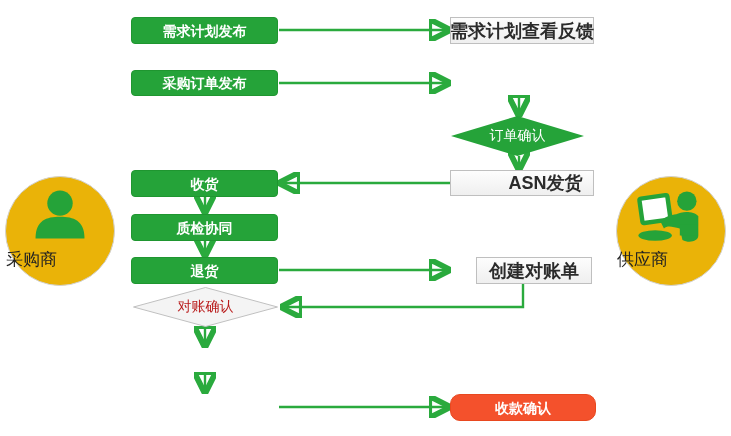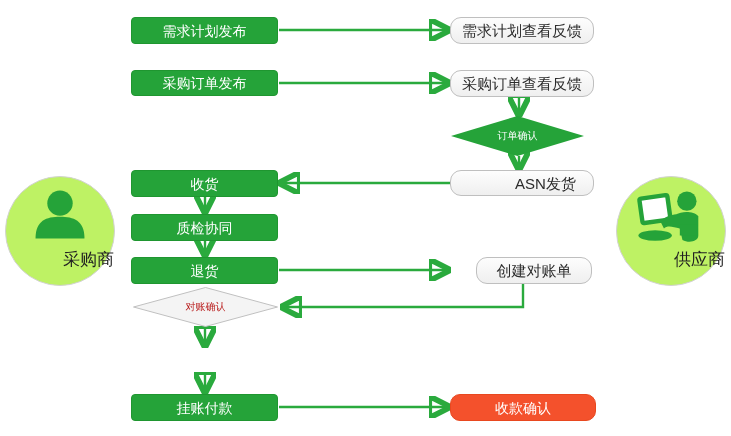--- a/index.html
+++ b/index.html
@@ -1,31 +1,31 @@
 <!DOCTYPE html>
 <html><head>
 <meta charset="utf-8">
 <style>
   html,body{margin:0;padding:0;background:#ffffff;}
   body{font-family:"Liberation Sans","DejaVu Sans",sans-serif;}
   #stage{position:relative;width:731px;height:436px;background:#ffffff;overflow:hidden;}
   .node{position:absolute;display:flex;align-items:center;justify-content:center;
-        box-sizing:border-box;font-size:14px;line-height:1;white-space:nowrap;}
+        box-sizing:border-box;font-size:14px;line-height:1;white-space:nowrap;font-weight:bold;}
   .box-green{background:#25a339;border:1px solid #1f9630;border-radius:4px;color:#ffffff;}
   .box-gray{background:linear-gradient(#fdfdfd,#efefef);border:1px solid #bfbfbf;
-            border-radius:11px;color:#2b2b2b;font-size:15px;}
+            border-radius:0;color:#2b2b2b;font-size:18px;}
   .box-red{background:#f4512c;border:1px solid #e8481f;border-radius:4px;color:#ffffff;}
   .diamond{position:absolute;}
   .diamond .dlabel{position:absolute;left:0;top:0;width:100%;height:100%;
-        display:flex;align-items:center;justify-content:center;font-size:10px;}
+        display:flex;align-items:center;justify-content:center;font-size:14px;}
   .diamond-green .dlabel{color:#ffffff;}
   .diamond-gray .dlabel{color:#b91c1c;}
   .actor{position:absolute;width:110px;height:110px;border-radius:50%;
-         background:#bef264;border:1px solid #d2d2d2;box-sizing:border-box;
-         display:flex;flex-direction:column;align-items:flex-end;justify-content:flex-end;
+         background:#eab308;border:1px solid #d2d2d2;box-sizing:border-box;
+         display:flex;flex-direction:column;align-items:flex-start;justify-content:flex-end;
          padding-bottom:14px;color:#222222;font-size:17px;}
   .actor .icon{position:absolute;top:12px;left:0;width:100%;display:flex;justify-content:center;}
   #arrows{position:absolute;left:0;top:0;width:731px;height:436px;pointer-events:none;}
   #arrows path, #arrows line, #arrows polyline{stroke:#2aaa3d;stroke-width:2.4;fill:none;}
 </style>
 </head>
 <body>
 
 <div id="stage">
 
@@ -78,25 +78,23 @@
 
   <div class="node box-green" style="left:131px;top:170px;width:147px;height:27px;">收货</div>
 
   <div class="node box-green" style="left:131px;top:70px;width:147px;height:26px;">采购订单发布</div>
 
   <div class="node box-green" style="left:131px;top:214px;width:147px;height:27px;">质检协同</div>
 
   <div class="node box-green" style="left:131px;top:257px;width:147px;height:27px;">退货</div>
 
 
-  <div class="node box-green" style="left:131px;top:394px;width:147px;height:27px;">挂账付款</div>
 
   <div class="node box-gray" style="left:450px;top:17px;width:144px;height:27px;">需求计划查看反馈</div>
 
-  <div class="node box-gray" style="left:450px;top:70px;width:144px;height:27px;">采购订单查看反馈</div>
 
   <div class="node box-gray" style="left:450px;top:170px;width:144px;height:26px;padding-left:47px;">ASN发货</div>
 
   <div class="node box-gray" style="left:476px;top:257px;width:116px;height:27px;">创建对账单</div>
 
   <div class="node box-red" style="left:450px;top:394px;width:146px;height:27px;border-radius:10px;">收款确认</div>
 
   <div class="diamond diamond-green" style="left:451px;top:116px;width:133px;height:40px;">
     <svg width="133" height="40" viewBox="0 0 133 40">
       <polygon points="66.5,0 133,20 66.5,40 0,20" fill="#25a339"></polygon>

